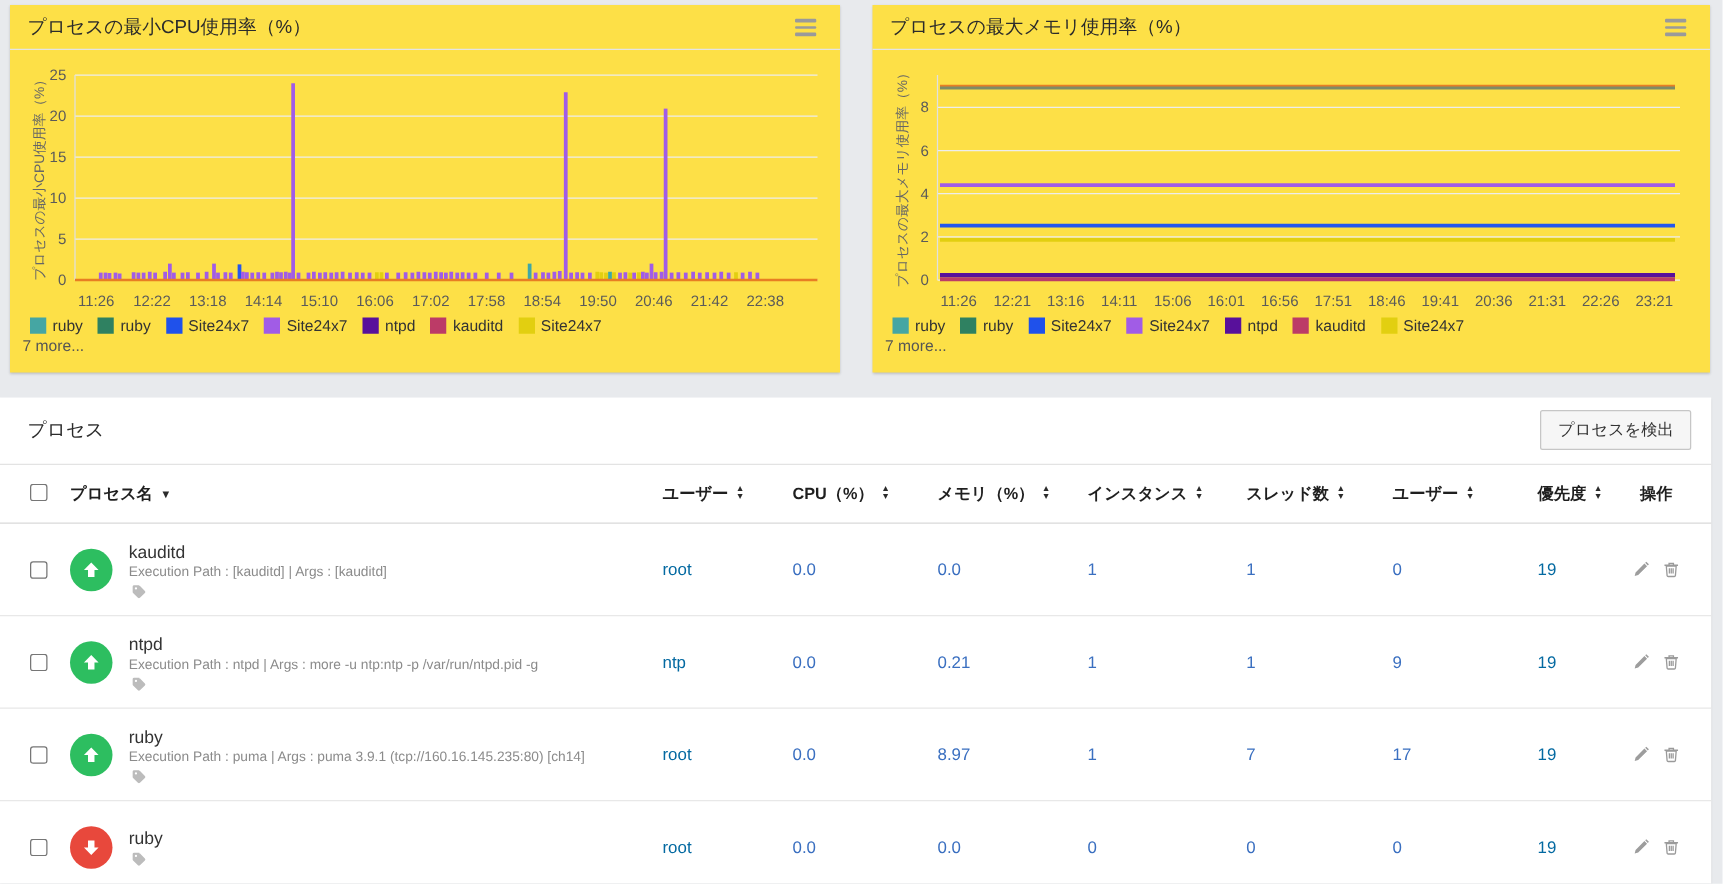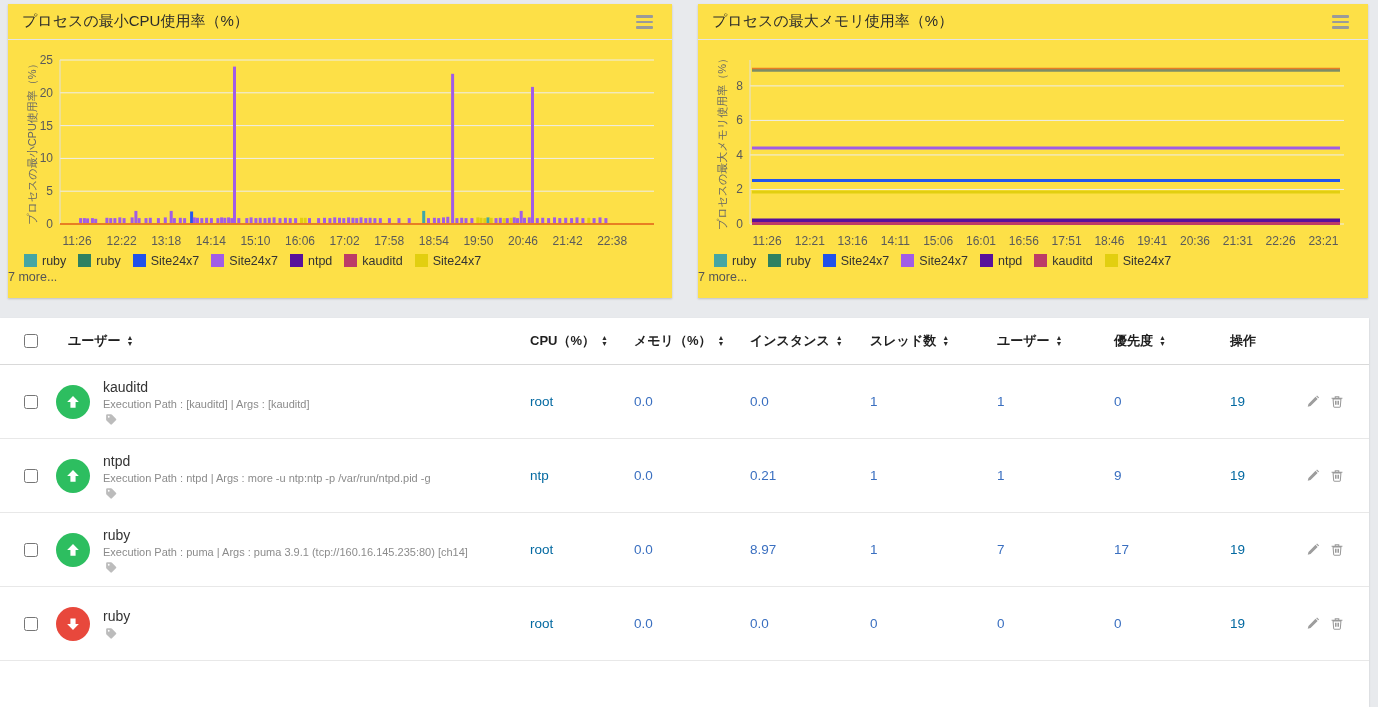--- a/index.html
+++ b/index.html
@@ -28,21 +28,21 @@
   .ylab {
     position:absolute; left:-80px; top:88px; width:196px; text-align:center;
     transform:rotate(-90deg); font-size:11px; color:#666; white-space:nowrap;
     pointer-events:none;
   }
   svg.chart { display:block; }
   .tk { font-size:12px; fill:#5a5a5a; }
   .legend-row { display:flex; align-items:center; gap:12px; padding:1px 14px 0 16px; flex-wrap:wrap; }
   .lg { display:inline-flex; align-items:center; gap:5px; font-size:12.5px; color:#333; cursor:pointer; }
   .sw { width:13px; height:13px; display:inline-block; flex:none; }
-  .more-link { padding:2px 0; font-size:12.5px; color:#555; cursor:pointer; }
+  .more-link { padding:2px 10px; font-size:12.5px; color:#555; cursor:pointer; }
 
   
   .table-card { background:#fff; margin:20px 9px 0 0; height:389px; box-shadow:0 1px 2px rgba(0,0,0,.12); }
   .sec-head {
     display:flex; justify-content:space-between; align-items:center;
     padding:10px 16px 11px 22px; border-bottom:1px solid #e3e3e3;
   }
   .sec-head h2 { margin:0; font-size:15px; font-weight:500; color:#2b2b2b; }
   .detect-btn {
     background:#f6f6f6; border:1px solid #c6c6c6; border-radius:2px;
@@ -355,23 +355,31 @@
         <span class="lg">
          <i class="sw" style="background:#E2CF10"></i>
          <span>Site24x7</span>
        </span>
       </div>
     <div class="more-link">7 more...</div>
   </section>
 </div>
 
 <div class="table-card">
+  <div class="sec-head">
+    <h2>プロセス</h2>
+    <button class="detect-btn">プロセスを検出</button>
+  </div>
 
   <div class="thead">
     <div class="c-check"><input type="checkbox" style=""></div>
+    <div class="th name-h">
+      <span>プロセス名</span>
+      <span class="caret">▼</span>
+    </div>
     <div class="th">
         <span>ユーザー</span>
         <span class="sort">
           <i>▲</i>
           <i>▼</i>
         </span>
       </div>
     <div class="th">
         <span>CPU（%）</span>
         <span class="sort">

